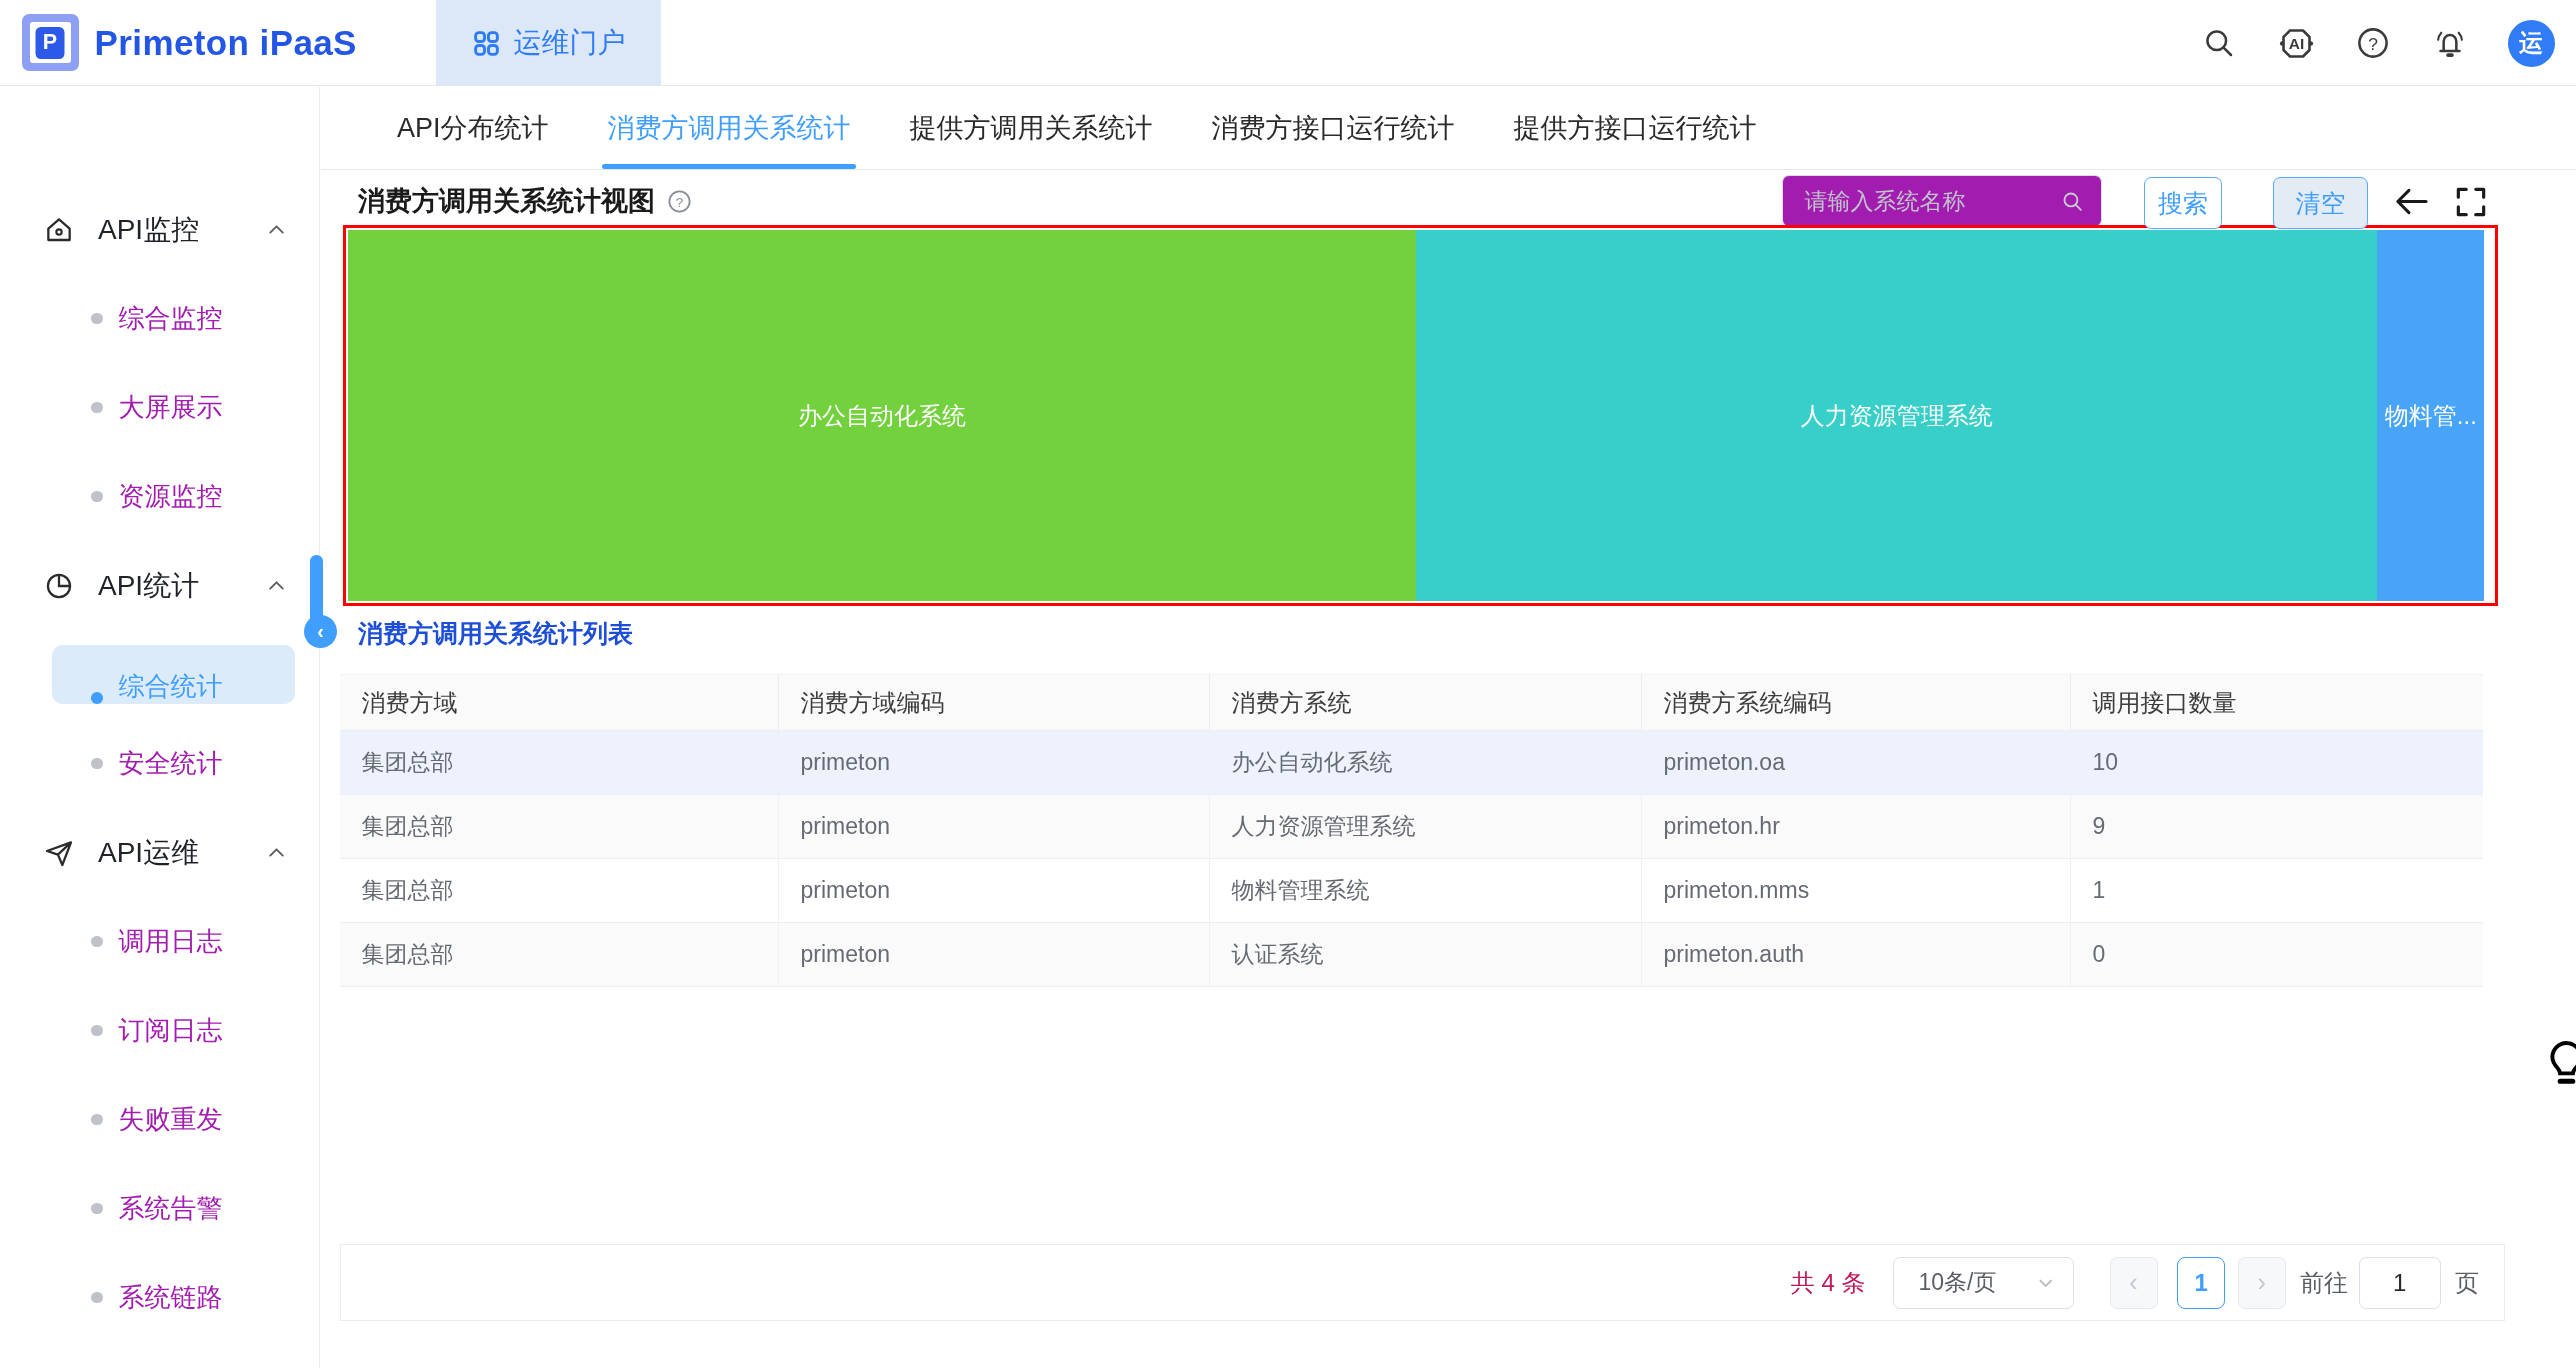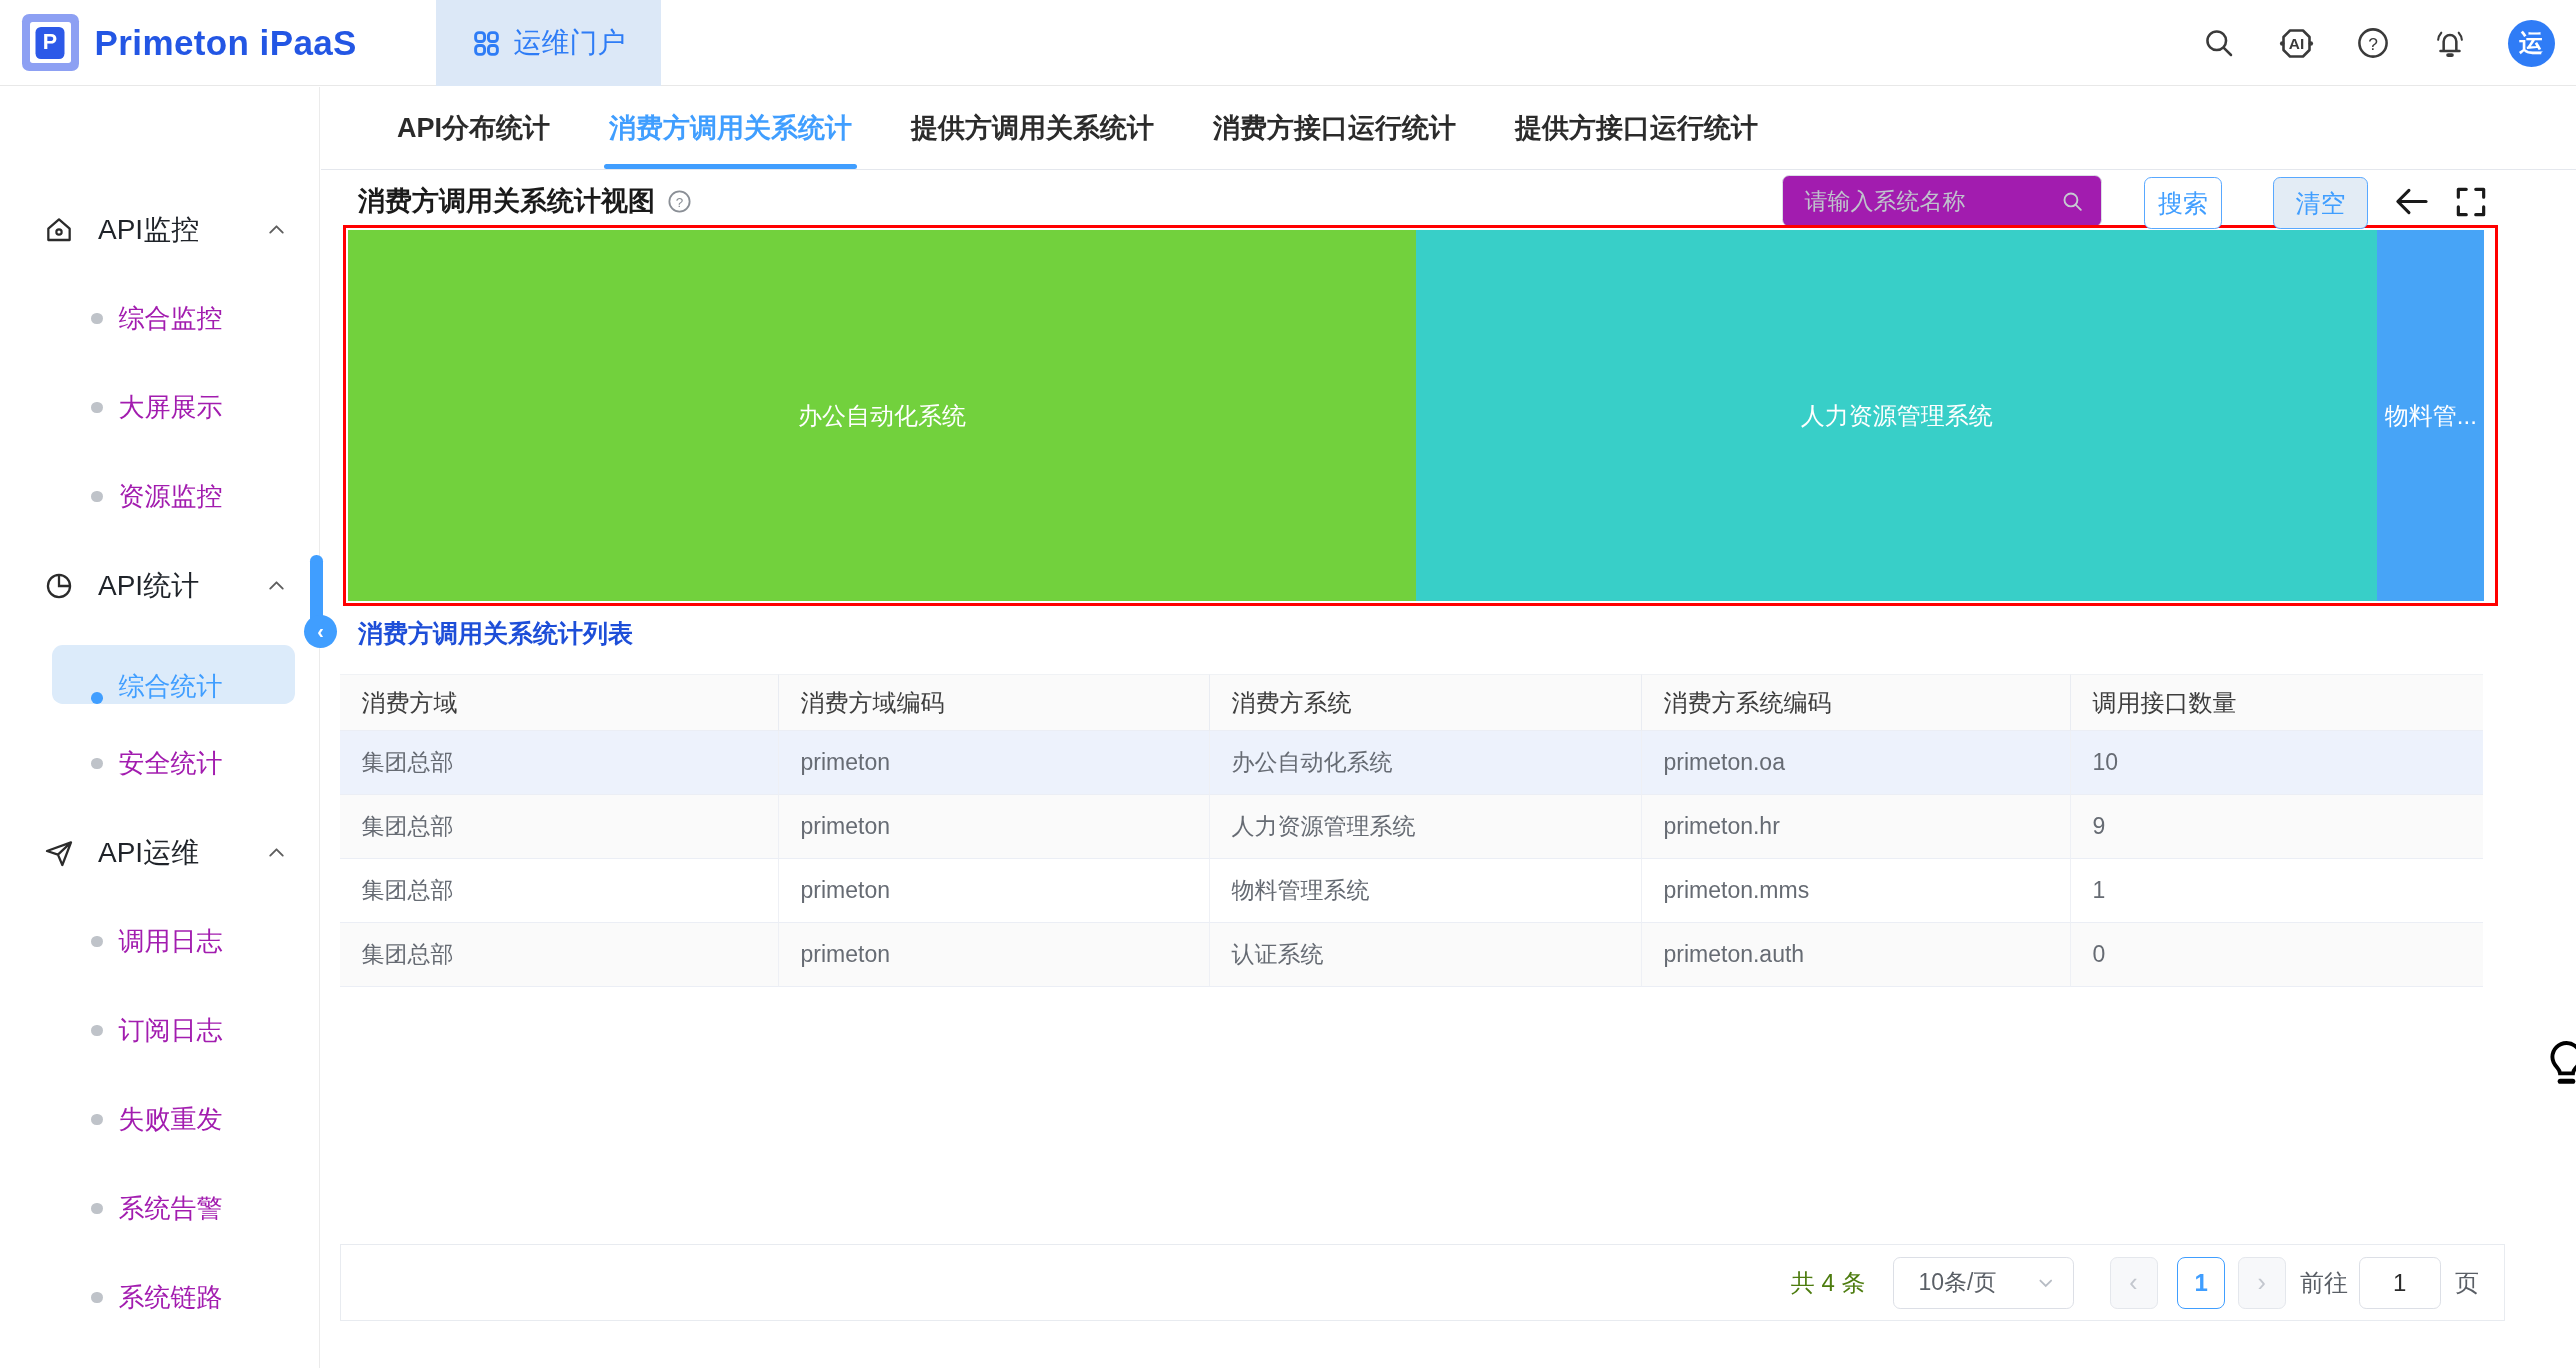--- a/index.html
+++ b/index.html
@@ -32,21 +32,21 @@
   .sub{ height:89px; position:relative; cursor:pointer;}
   .sub-inner{ position:absolute; left:52px; top:15px; width:243px; height:59px; border-radius:10.7px; display:flex; align-items:center; padding-left:39px;}
   .sub .bullet{ width:11.6px; height:11.6px; border-radius:50%; background:#bfc3c9; flex:none;}
   .sub .s-label{ font-size:26px; color:#a21caf; margin-left:16px; white-space:nowrap;}
   .sub.active .sub-inner{ background:#dcebfa;align-items:flex-end;}
   .sub.active .bullet{ background:#409eff;}
   .sub.active .s-label{ color:#409eff;}
   .side-pill{ position:absolute; left:310px; top:555px; width:12.5px; height:77px; border-radius:6.3px; background:#409eff; z-index:25;}
   .collapse-handle{ position:absolute; left:304px; top:615px; width:33px; height:33px; border-radius:50%; background:#409eff; color:#fff; display:flex; align-items:center; justify-content:center; font-size:19.7px; font-weight:bold; z-index:26; cursor:pointer;}
   
-  .tabbar{ position:absolute; left:321px; top:86px; width:2255px; height:84px; background:#fff; border-bottom:0.9px solid #e4e7ed; display:flex; align-items:stretch; padding-left:76px; gap:59px;font-weight:bold;}
+  .tabbar{ position:absolute; left:321px; top:86px; width:2255px; height:84px; background:#fff; border-bottom:0.9px solid #e4e7ed; display:flex; align-items:stretch; padding-left:76px; gap:59px;}
   .tab{ position:relative; display:flex; align-items:center; font-size:27px; color:#2b2b2b; cursor:pointer; white-space:nowrap;}
   .tab.active{ color:#409eff;}
   .tab.active:after{ content:''; position:absolute; left:-5.4px; right:-5.4px; bottom:0; height:5.4px; border-radius:2.7px; background:#409eff;}
   
   .view-title{ position:absolute; left:358px; top:183px; display:flex; align-items:center; gap:10.7px;}
   .view-title .vt{ font-size:27px; font-weight:bold; color:#1a1a1a;}
   .search-input{ position:absolute; left:1782px; top:175px; width:320px; height:52px; border:0.9px solid #dcdfe6; border-radius:7.2px; background:#a21caf; display:flex; align-items:center; padding:0 16px 0 21.5px;}
   .search-input .ph{ flex:1; font-size:23px; color:#bfc3cc;}
   .btn{ position:absolute; top:177px; height:52px; border:1.8px solid #58a8ff; border-radius:7.2px; color:#409eff; font-size:25px; display:flex; align-items:center; justify-content:center; cursor:pointer; background:#fff; z-index:6;}
   .btn.search-btn{ left:2144px; width:78px;}
@@ -63,21 +63,21 @@
   .list-title{ position:absolute; left:358px; top:617px; font-size:25px; font-weight:bold; color:#1d4ed8;}
   .table{ position:absolute; left:340px; top:674px; width:2144px;}
   .trow{ display:flex; width:2144px;}
   .th{ height:57px; background:#fafafa; border-bottom:0.9px solid #ebeef5; border-top:0.9px solid #f0f2f5; border-right:0.9px solid #e9ecf2; display:flex; align-items:center; padding-left:21.5px; font-size:24px; color:#3d3d3d; font-weight:500;}
   .td{ height:64px; border-bottom:0.9px solid #ebeef5; border-right:0.9px solid #eef0f5; display:flex; align-items:center; padding-left:21.5px; font-size:23px; color:#666b73;}
   .trow .th:last-child,.trow .td:last-child{ border-right:none;}
   .trow.hl .td{ background:#edf2fc;}
   .trow.stripe .td{ background:#fafafa;}
   
   .pagination{ position:absolute; left:340px; top:1244px; width:2165px; height:77px; border:0.9px solid #e8ebf0; background:#fff; display:flex; align-items:center; justify-content:flex-end; padding-right:25px;}
-  .pg-total{ font-size:24px; color:#4d7c0f;}
+  .pg-total{ font-size:24px; color:#be185d;}
   .pg-select{ margin-left:27px; width:181px; height:52px; border:0.9px solid #dcdfe6; border-radius:7.2px; display:flex; align-items:center; padding:0 16px 0 25px; cursor:pointer;}
   .pg-select .ps-label{ flex:1; font-size:23px; color:#5a5f66;}
   .pg-nav{ width:48px; height:52px; background:#f7f8fa; border:0.9px solid #e4e7ec; border-radius:7.2px; display:flex; align-items:center; justify-content:center; color:#c3c7ce; font-size:25px; cursor:pointer;}
   .pg-prev{ margin-left:36px;}
   .pg-next{ margin-left:12.5px;}
   .pg-page{ margin-left:19.7px; width:48px; height:52px; border:1.8px solid #409eff; border-radius:8px; color:#409eff; font-size:24px; font-weight:bold; display:flex; align-items:center; justify-content:center; background:#fff; cursor:pointer;}
   .pg-goto{ margin-left:14.3px; font-size:24px; color:#5a5f66;}
   .pg-input{ margin-left:10.7px; width:82px; height:52px; border:0.9px solid #dcdfe6; border-radius:7.2px; text-align:center; font-size:24px; color:#2b2b2b; font-family:"Liberation Sans","DejaVu Sans",sans-serif; outline:none;}
   .pg-unit{ margin-left:14.3px; font-size:24px; color:#5a5f66;}
   .bulb{ position:absolute; left:2543px; top:1036px; z-index:40; cursor:pointer;}

